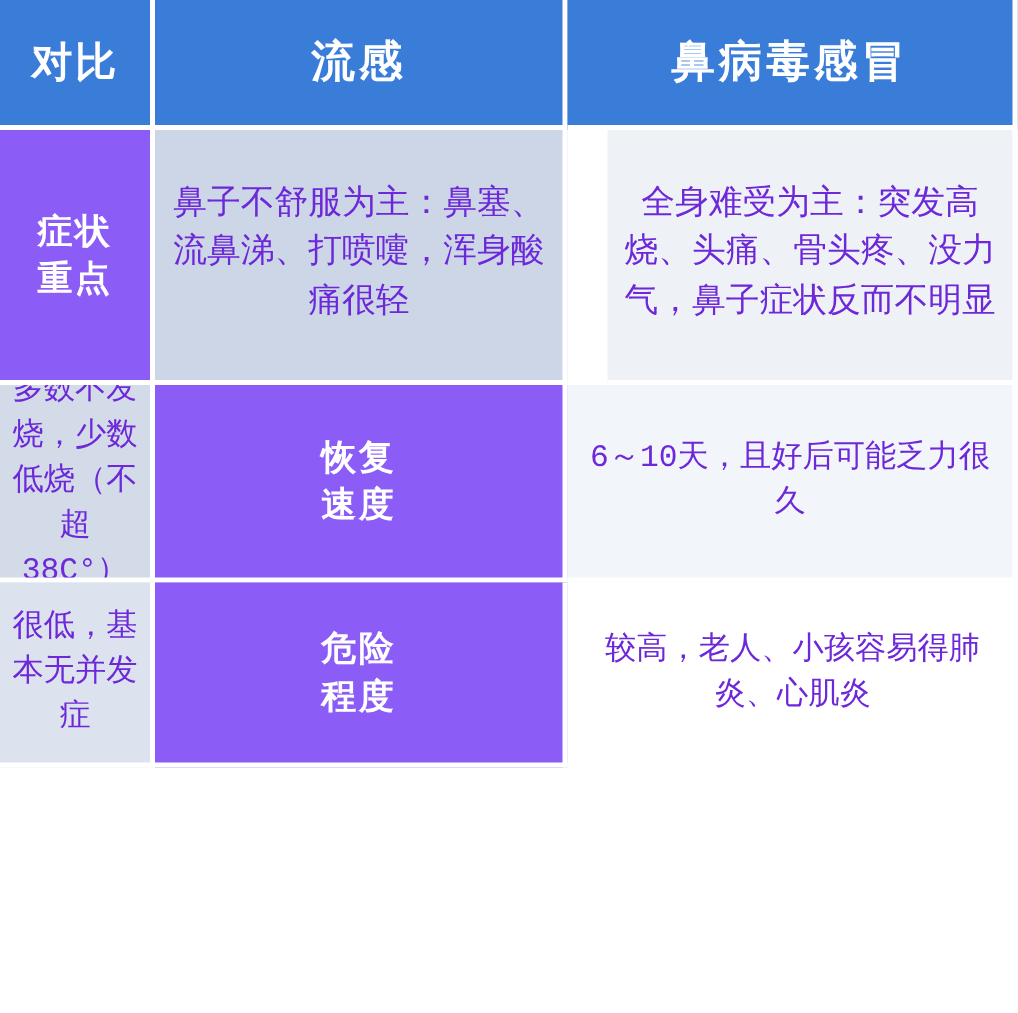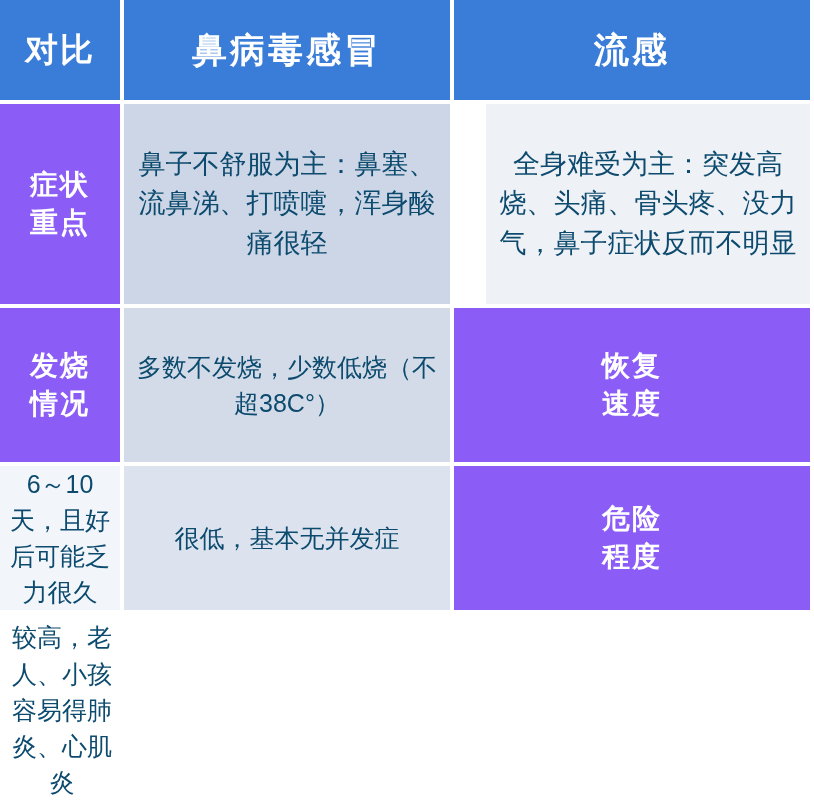--- a/index.html
+++ b/index.html
@@ -53,22 +53,23 @@
     background: #8b5cf6;
     color: #ffffff;
     font-weight: bold;
     font-size: 28px;
     letter-spacing: 2px;
     line-height: 1.35;
   }
   .rowlabel span { display: block; }
 
   .body-cell {
-    color: #0c4a6e;
+    color: #6d28d9;
     font-size: 25px;
+    font-family: Liberation Mono, monospace;
   }
   .shade-a { background: #ccd6e6; }
   .shade-b { background: #eef1f6; margin-left: 32px; }
   .shade-c { background: #d3dbe8; }
   .shade-d { background: #eaeef5; }
   .shade-e { background: #ced8e7; }
   .shade-f { background: #f2f5fa; }
   .shade-g { background: #dde3ee; }
   .shade-h { background: #ffffff; }
 
@@ -78,42 +79,36 @@
   }
   .big { font-size: 27px; }
   .mid { font-size: 25px; }
 </style>
 </head>
 <body>
 
 <div class="table">
 
   <div class="cell hdr hdr-corner">对比</div>
+  <div class="cell hdr hdr-main">流感</div>
   <div class="cell hdr hdr-main">鼻病毒感冒</div>
-  <div class="cell hdr hdr-main">流感</div>
 
   <div class="cell rowlabel">
     <div>
       <span>症状</span>
       <span>重点</span>
     </div>
   </div>
   <div class="cell body-cell shade-a">
     <span class="txt big">鼻子不舒服为主：鼻塞、流鼻涕、打喷嚏，浑身酸痛很轻</span>
   </div>
   <div class="cell body-cell shade-b">
     <span class="txt big">全身难受为主：突发高烧、头痛、骨头疼、没力气，鼻子症状反而不明显</span>
   </div>
 
-  <div class="cell rowlabel">
-    <div>
-      <span>发烧</span>
-      <span>情况</span>
-    </div>
-  </div>
   <div class="cell body-cell shade-c">
     <span class="txt mid">多数不发烧，少数低烧（不超38C°）</span>
   </div>
 
   <div class="cell rowlabel">
     <div>
       <span>恢复</span>
       <span>速度</span>
     </div>
   </div>

